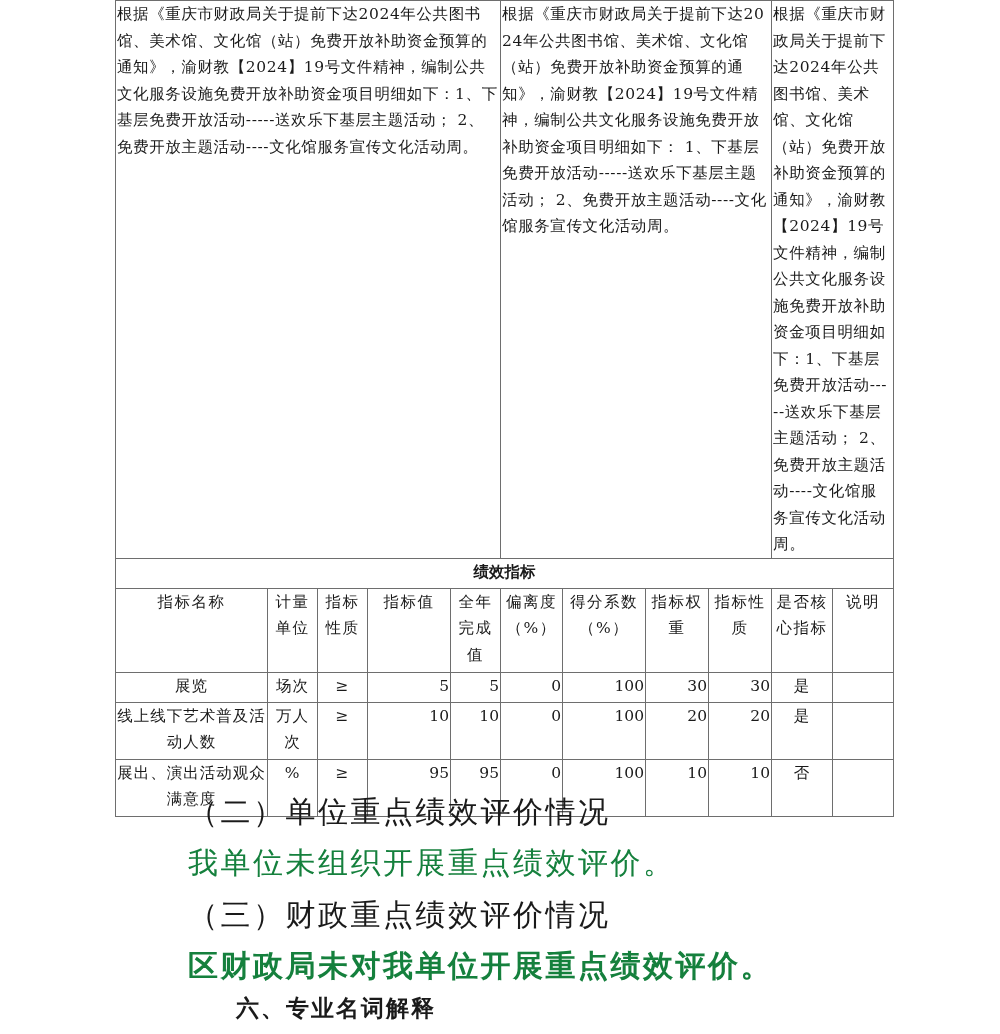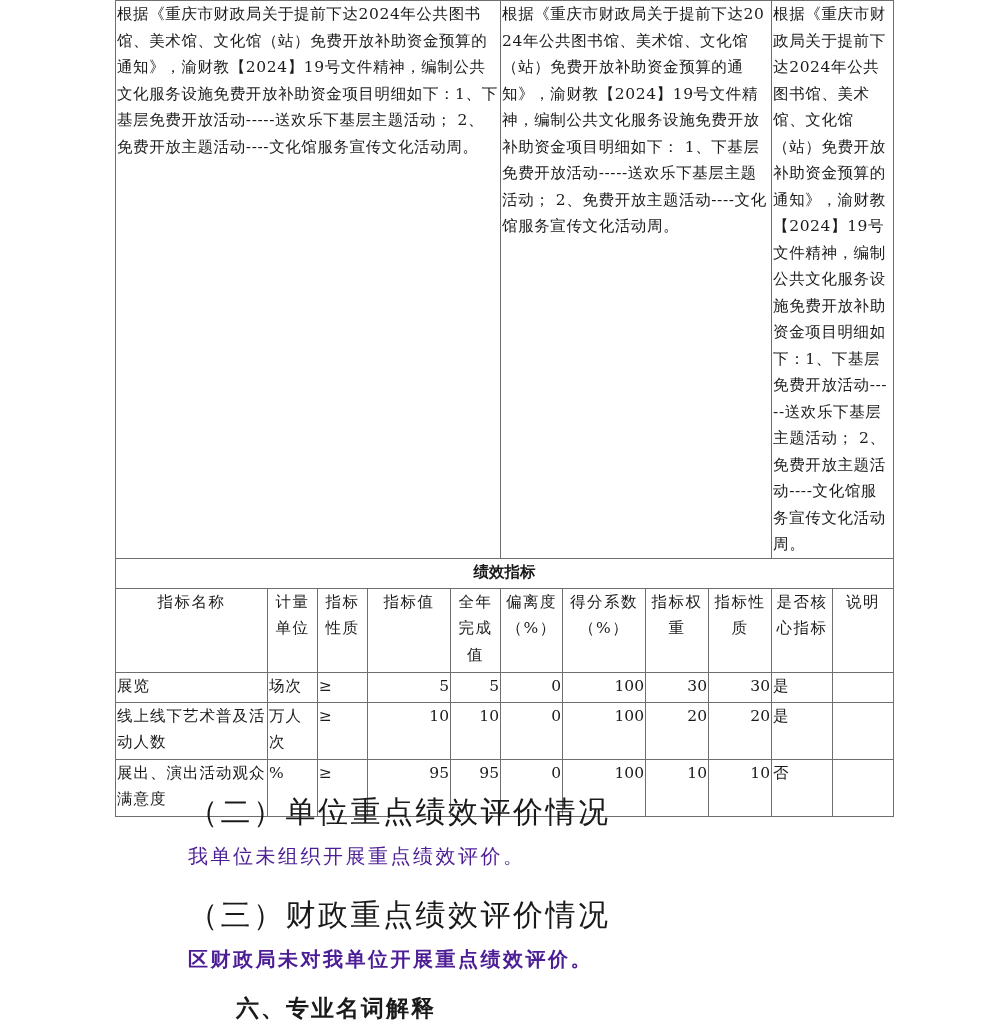--- a/index.html
+++ b/index.html
@@ -7,22 +7,22 @@
          font-family: "DejaVu Serif", "Liberation Serif", serif; color:#1a1a1a; }
   table.perf { position:absolute; left:115px; top:0; border-collapse:collapse; table-layout:fixed; width:778px; }
   table.perf td { border:1px solid #6e6e6e; padding:0 1px; font-size:15.5px; line-height:26.5px; vertical-align:top; word-break:break-all; overflow:hidden; }
   .desc { height:435px; letter-spacing:0.6px; }
   .title-row td { height:29px; text-align:center; vertical-align:middle; line-height:29px;font-weight:bold; }
   .hdr td { height:83px; text-align:center; vertical-align:middle; line-height:26px; letter-spacing:1.5px; }
   .row td { vertical-align:middle; line-height:27px; }
   .row.r1 td, .row.r2 td { height:29px; }
   .row.r3 td, .row.r4 td { height:56px; }
   .num { text-align:right; }
-  .txt { text-align:left; letter-spacing:1px; }
-  .body-text { position:absolute; left:188px; font-size:20px; letter-spacing:2.5px; color:#4c1d95; white-space:nowrap; }
+  .txt { text-align:center; letter-spacing:1px; }
+  .body-text { position:absolute; left:188px; font-size:30px; letter-spacing:2.5px; color:#15803d; white-space:nowrap; }
   .sub-heading { position:absolute; left:188px; font-size:30px; letter-spacing:2.5px; white-space:nowrap; }
   .section-heading { position:absolute; left:188px; font-size:23px; font-weight:bold; letter-spacing:2px;
                      font-family:"DejaVu Sans", "Liberation Sans", sans-serif; white-space:nowrap;margin-left:48px; }
 </style>
 </head>
 <body>
 
 <table class="perf">
   <colgroup>
     <col style="width:152px">

